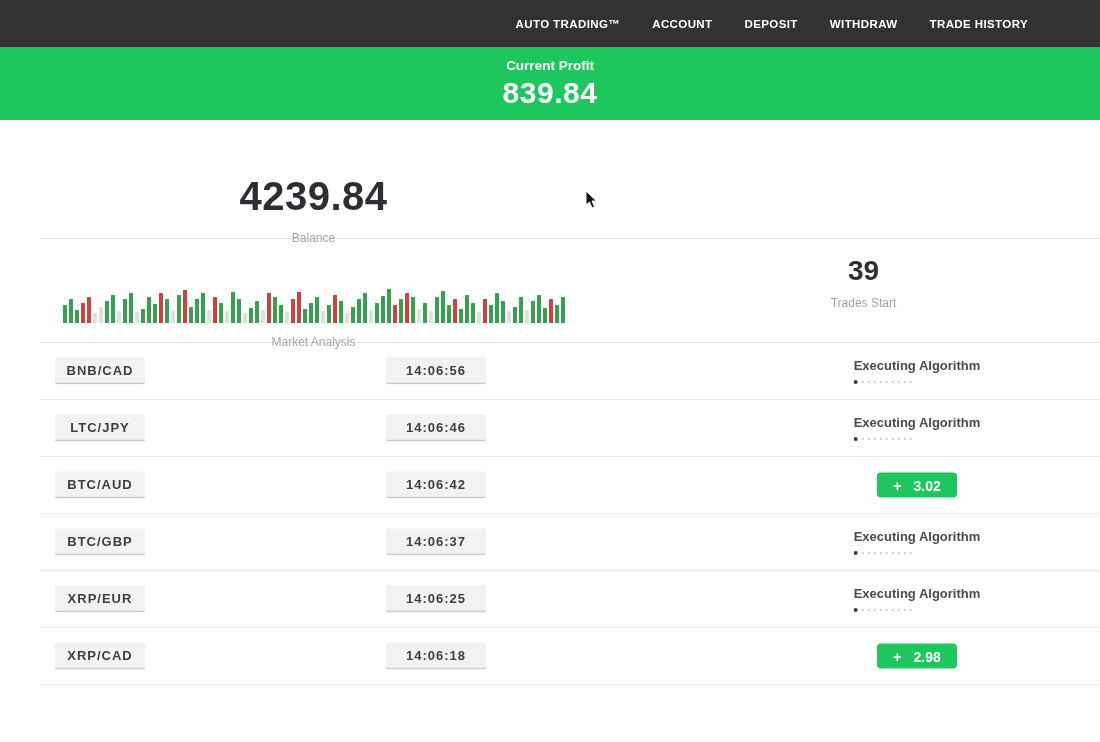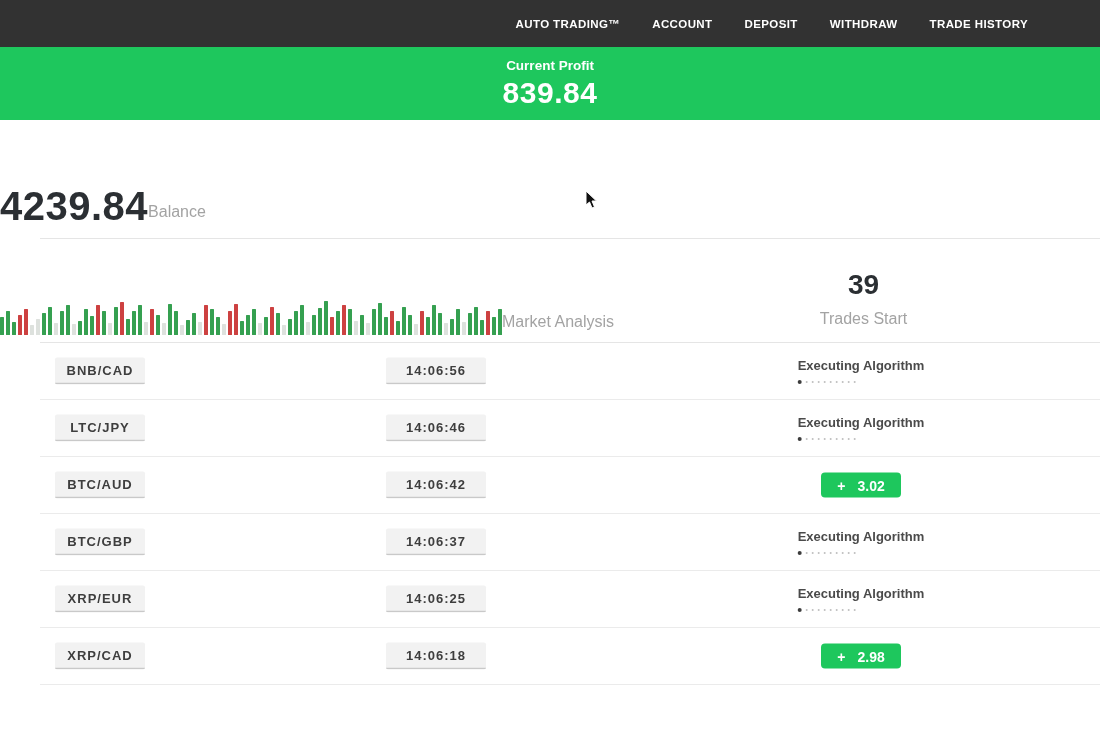--- a/index.html
+++ b/index.html
@@ -13,60 +13,60 @@
               cursor:pointer; white-space:nowrap; }
 
   
   .banner { height:73px; background:var(--profit); color:#fff; display:flex;
             flex-direction:column; align-items:center; justify-content:center; }
   .banner-label { font-size:13.5px; font-weight:bold; margin-bottom:3px; }
   .banner-value { font-size:30px; font-weight:bold; letter-spacing:.5px; }
 
   
   .section { display:flex; }
-  .col-l { width:57%; display:flex; align-items:center;margin-top:28px; }
+  .col-l { width:57%; display:flex; flex-direction:column; align-items:center;margin-top:28px; }
   .col-r { width:43%; display:flex; flex-direction:column; align-items:center; }
   .sec1 { height:118px; }
   .sec1 .col-l { padding-top:26px; }
   .balance-value { font-size:40px; font-weight:bold; color:#2b2f33; letter-spacing:.5px; }
-  .muted { font-size:16px; color:#a3a3a3; }
+  .muted { font-size:12px; color:#a3a3a3; }
   .balance-label { margin-top:12px; }
 
   .toggle-wrap { padding-top:34px; display:flex; align-items:center; }
   .toggle { width:48px; height:28px; border-radius:14px; background:var(--accent);
             position:relative; cursor:pointer; }
   .knob { position:absolute; right:-1px; top:-1px; width:30px; height:30px; border-radius:50%;
           background:#fff; border:1px solid #d6d6d6; box-shadow:0 1px 2px rgba(0,0,0,.15); }
   .toggle-label { margin-left:16px; font-size:15px; font-weight:bold; color:#1f1f1f; }
   .toggle-caption { margin-top:23px; }
 
   .divider { border-top:1px solid #e5e5e5; margin-left:40px; }
 
   .sec2 { height:103px; }
   .sec2 .col-l { padding-top:22px; }
   .bars { display:flex; align-items:flex-end; height:38px; gap:2px; }
   .bar { width:4px; display:inline-block; border-radius:.5px; }
   .bar.g { background:var(--bar-up); }
   .bar.r { background:var(--bar-down); }
   .bar.n { background:var(--bar-neutral); }
   .market-label { margin-top:12px; }
-  .sec2 .col-r { padding-top:16px;justify-content:center; }
+  .sec2 .col-r { padding-top:16px; }
   .trades-count { font-size:28px; font-weight:bold; color:#2b2f33; }
   .trades-count-label { margin-top:9px; }
 
   
   .trades { margin-left:40px; }
   .trade-row { height:57px; border-bottom:1px solid #ebebeb; position:relative; }
   .chip { position:absolute; top:50%; transform:translateY(-50%);
           background:#f2f2f2; border-bottom:2px solid #c9c9c9; border-radius:2px;
           font-size:13px; font-weight:bold; color:#3e3e3e; letter-spacing:1px;
           padding:5px 0; text-align:center; }
   .chip.pair { left:15px; width:90px; }
   .chip.time { left:346px; width:100px; }
-  .status { position:absolute; left:821px; top:50%; transform:translate(-50%,-50%);
+  .status { position:absolute; left:877px; top:50%; transform:translate(-50%,-50%);
             display:flex; flex-direction:column; align-items:center; }
   .exec-label { font-size:13px; font-weight:bold; color:#4a4a4a; white-space:nowrap; }
   .dots { display:flex; align-items:center; gap:4px; margin-top:7px; }
   .dot { width:2px; height:2px; border-radius:50%; background:#bfbfbf; }
   .dot.first { width:4px; height:4px; background:#3c3c3c; }
   .result-badge { width:80px; height:25px; border-radius:4px; color:#fff;
                   font-size:14px; font-weight:bold; display:flex; align-items:center;
                   justify-content:center; gap:12px; }
   .result-badge.profit { background:var(--profit); }
   .result-badge.loss { background:var(--loss); }

